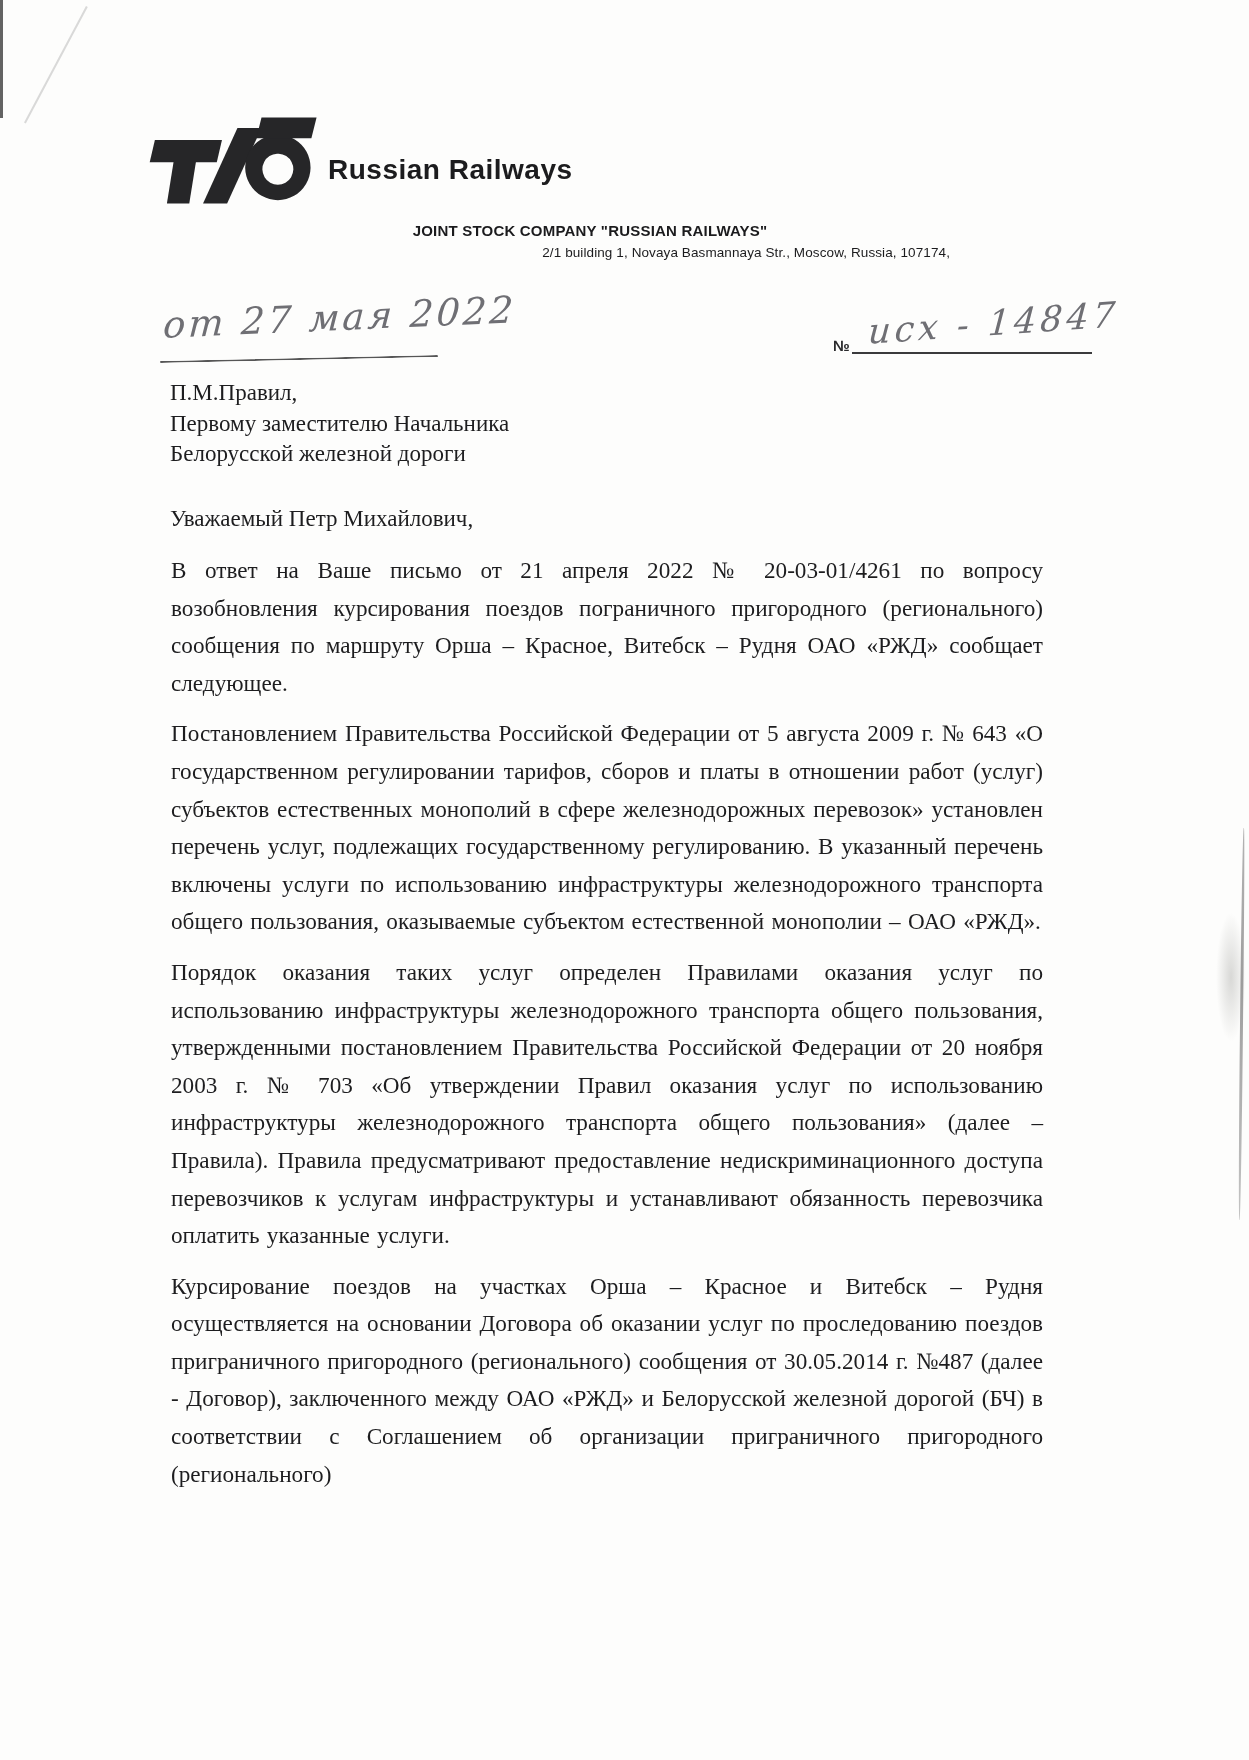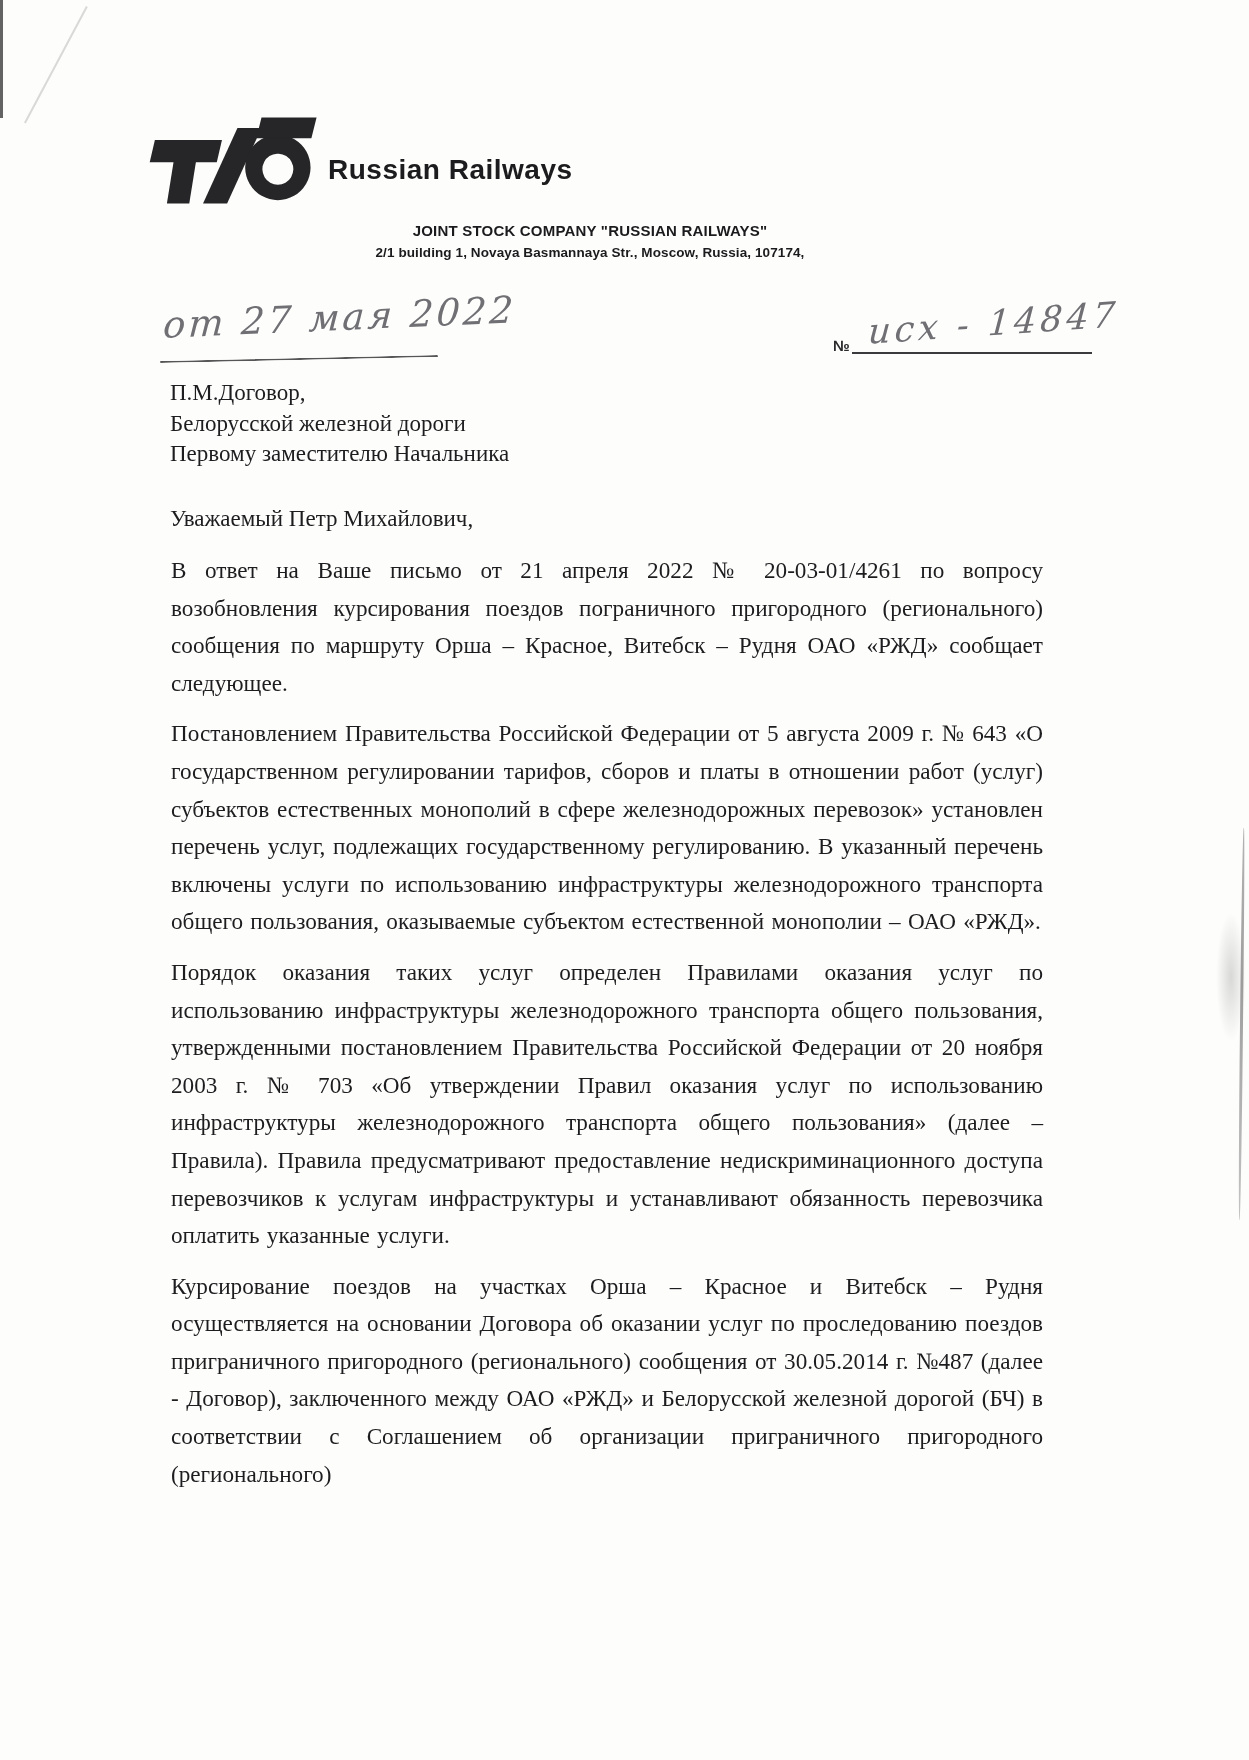--- a/index.html
+++ b/index.html
@@ -19,21 +19,21 @@
     font-family:"Liberation Sans", sans-serif;
     font-weight:700;font-size:28px;letter-spacing:.5px;
     color:#1c1c1e;margin-left:8px;margin-top:24px;
   }
   .letterhead{
     position:absolute;left:230px;top:222px;width:720px;
     text-align:center;color:#1b1b1d;
     font-family:"Liberation Sans", sans-serif;
   }
   .letterhead .l1{font-size:15px;font-weight:700;letter-spacing:.2px;margin-bottom:5px;}
-  .letterhead .l2,.letterhead .l3{font-size:13.5px;font-weight:700;letter-spacing:.1px;line-height:18px;}
+  .letterhead .l2,.letterhead .l3{font-size:13.5px;font-weight:400;letter-spacing:.1px;line-height:18px;text-align:right;}
   
   .handwriting{
     font-family:"DejaVu Serif", serif;
     font-style:italic;color:#6f6f74;
   }
   .hw-date{
     position:absolute;left:163px;top:296px;font-size:37px;
     transform:rotate(-2.5deg) skewX(-6deg);letter-spacing:3px;white-space:nowrap;
   }
   .hw-date-line{
@@ -111,23 +111,23 @@
   </div>
 
   <div class="handwriting hw-date">от 27 мая 2022</div>
   <div class="hw-date-line"></div>
 
   <div class="num-label">№</div>
   <div class="handwriting hw-number">исх - 14847</div>
   <div class="hw-number-line"></div>
 
   <div class="addressee">
-    <div>П.М.Договор,</div>
+    <div>П.М.Правил,</div>
+    <div>Первому заместителю Начальника</div>
     <div>Белорусской железной дороги</div>
-    <div>Первому заместителю Начальника</div>
   </div>
 
   <div class="salutation">Уважаемый Петр Михайлович,</div>
 
   <div class="body-text">
     <p>В ответ на Ваше письмо от 21 апреля 2022 № 20-03-01/4261 по вопросу возобновления курсирования поездов пограничного пригородного (регионального) сообщения по маршруту Орша – Красное, Витебск – Рудня ОАО «РЖД» сообщает следующее.</p>
     <p>Постановлением Правительства Российской Федерации от 5 августа 2009 г. № 643 «О государственном регулировании тарифов, сборов и платы в отношении работ (услуг) субъектов естественных монополий в сфере железнодорожных перевозок» установлен перечень услуг, подлежащих государственному регулированию. В указанный перечень включены услуги по использованию инфраструктуры железнодорожного транспорта общего пользования, оказываемые субъектом естественной монополии – ОАО «РЖД».</p>
     <p>Порядок оказания таких услуг определен Правилами оказания услуг по использованию инфраструктуры железнодорожного транспорта общего пользования, утвержденными постановлением Правительства Российской Федерации от 20 ноября 2003 г. № 703 «Об утверждении Правил оказания услуг по использованию инфраструктуры железнодорожного транспорта общего пользования» (далее – Правила). Правила предусматривают предоставление недискриминационного доступа перевозчиков к услугам инфраструктуры и устанавливают обязанность перевозчика оплатить указанные услуги.</p>
     <p class="continued">Курсирование поездов на участках Орша – Красное и Витебск – Рудня осуществляется на основании Договора об оказании услуг по проследованию поездов приграничного пригородного (регионального) сообщения от 30.05.2014 г. №487 (далее - Договор), заключенного между ОАО «РЖД» и Белорусской железной дорогой (БЧ) в соответствии с Соглашением об организации приграничного пригородного (регионального)</p>
   </div>

